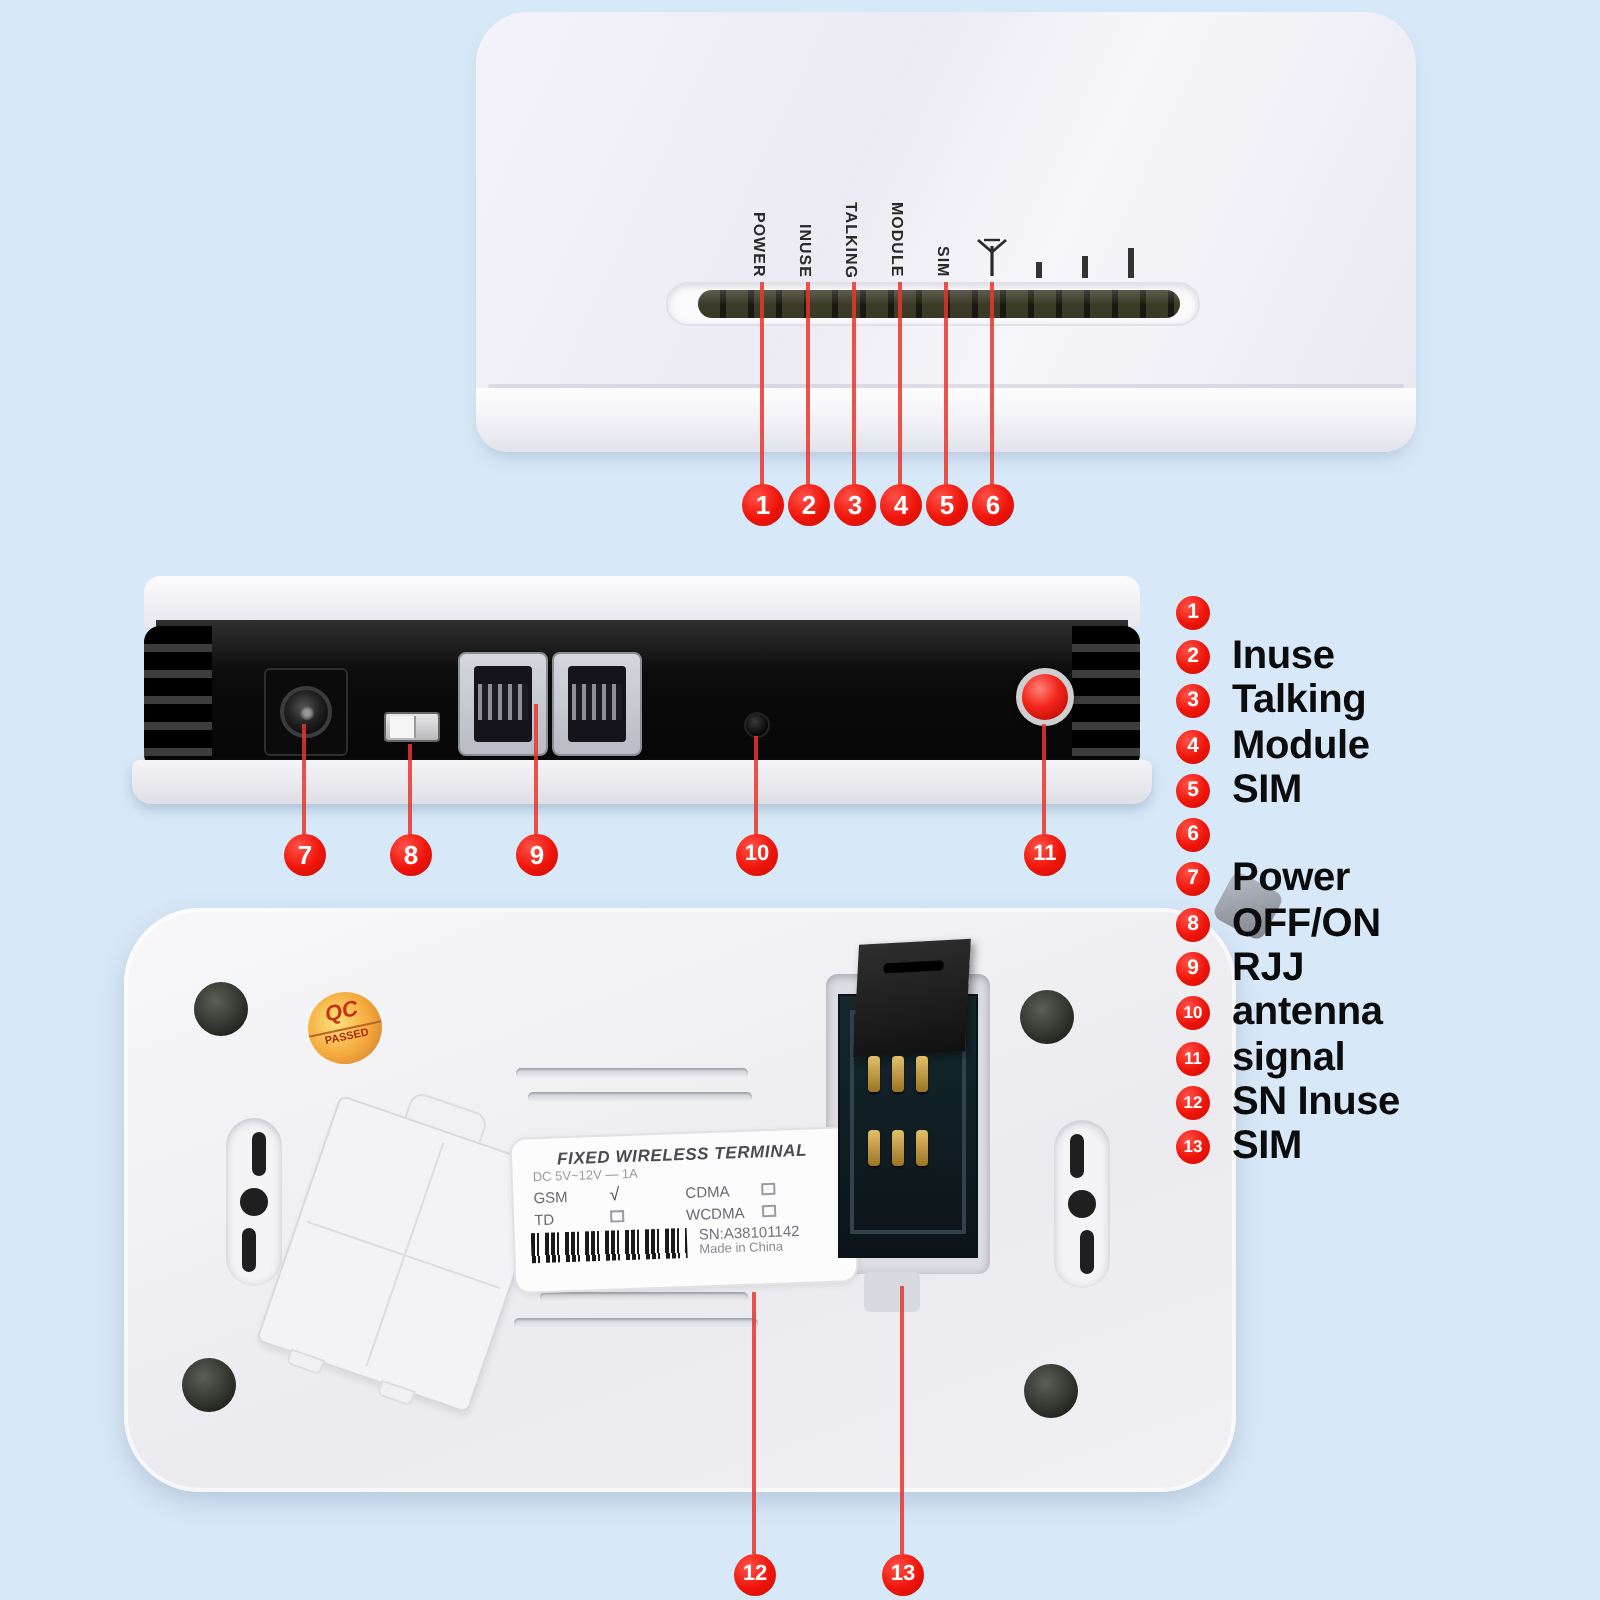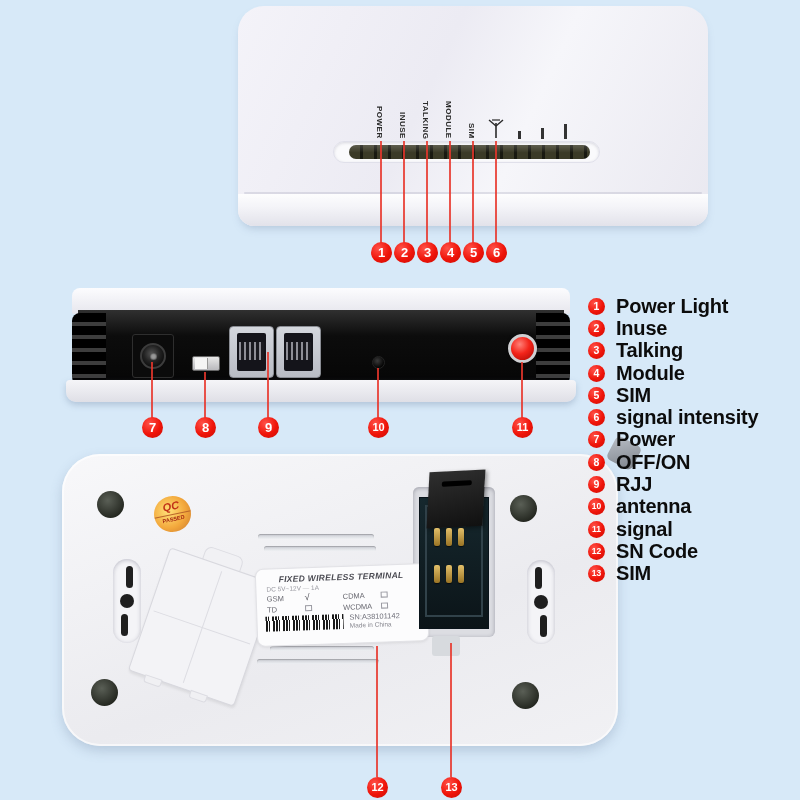--- a/index.html
+++ b/index.html
@@ -305,41 +305,39 @@
   <div class="sim-tab"></div>
 
   <div class="rline" style="left:376px;top:646px;height:131px;"></div>
   <div class="rline" style="left:450px;top:643px;height:134px;"></div>
   <div class="co two" style="left:367px;top:777px;">12</div>
   <div class="co two" style="left:441px;top:777px;">13</div>
 
   <div class="legend">
     <div class="lg-row">
       <span class="lg-num">1</span>
-      <span class="lg-label">Power Light</span>
     </div>
     <div class="lg-row">
       <span class="lg-num">2</span>
       <span class="lg-label">Inuse</span>
     </div>
     <div class="lg-row">
       <span class="lg-num">3</span>
       <span class="lg-label">Talking</span>
     </div>
     <div class="lg-row">
       <span class="lg-num">4</span>
       <span class="lg-label">Module</span>
     </div>
     <div class="lg-row">
       <span class="lg-num">5</span>
       <span class="lg-label">SIM</span>
     </div>
     <div class="lg-row">
       <span class="lg-num">6</span>
-      <span class="lg-label">signal intensity</span>
     </div>
     <div class="lg-row">
       <span class="lg-num">7</span>
       <span class="lg-label">Power</span>
     </div>
     <div class="lg-row">
       <span class="lg-num">8</span>
       <span class="lg-label">OFF/ON</span>
     </div>
     <div class="lg-row">
@@ -349,21 +347,21 @@
     <div class="lg-row two">
       <span class="lg-num">10</span>
       <span class="lg-label">antenna</span>
     </div>
     <div class="lg-row two">
       <span class="lg-num">11</span>
       <span class="lg-label">signal</span>
     </div>
     <div class="lg-row two">
       <span class="lg-num">12</span>
-      <span class="lg-label">SN Code</span>
+      <span class="lg-label">SN Inuse</span>
     </div>
     <div class="lg-row two">
       <span class="lg-num">13</span>
       <span class="lg-label">SIM</span>
     </div>
   </div>
 
 </div>
 
 </body></html>

